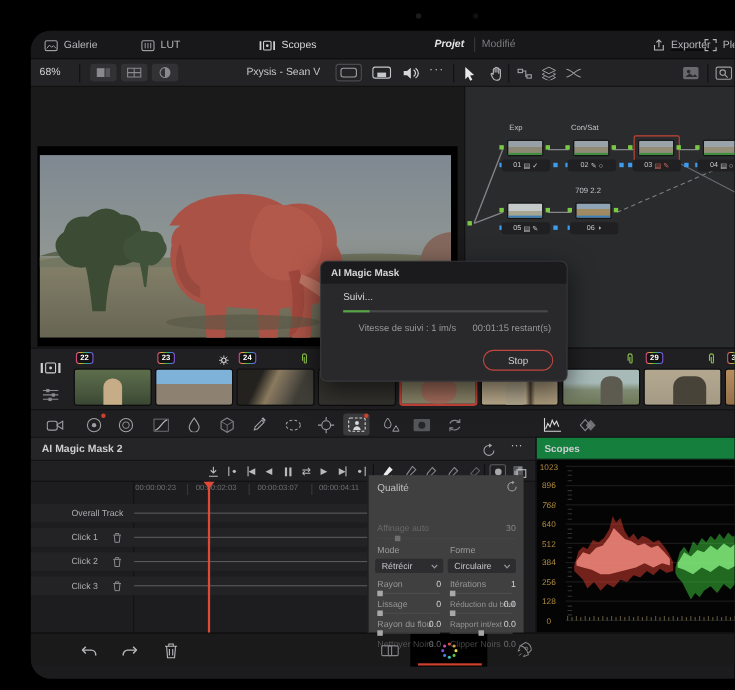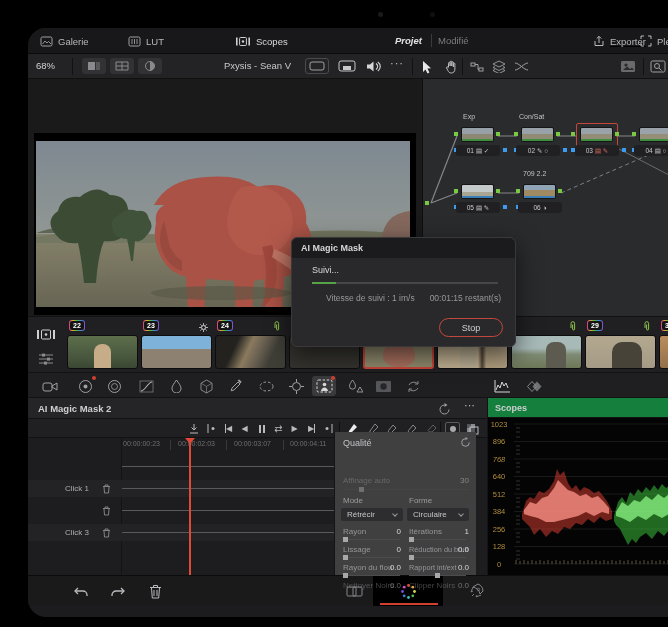--- a/index.html
+++ b/index.html
@@ -659,32 +659,38 @@
 
       <span class="ruler-lbl" style="left:95px;">00:00:00:23</span>
       <span class="ruler-lbl" style="left:150px;">00:00:02:03</span>
       <span class="ruler-lbl" style="left:206px;">00:00:03:07</span>
       <span class="ruler-lbl" style="left:262px;">00:00:04:11</span>
       <span class="abs" style="left:93px;top:40px;width:1px;height:137px;background:#131315;"></span>
       <span class="abs" style="left:142px;top:42px;width:1px;height:10px;background:#38383b;"></span>
       <span class="abs" style="left:198px;top:42px;width:1px;height:10px;background:#38383b;"></span>
       <span class="abs" style="left:255px;top:42px;width:1px;height:10px;background:#38383b;"></span>
 
+      <div class="rowlbl" style="left:0;top:60px;width:311px;padding-left:37px;">
+          <span>Overall Track</span>
+        </div>
       <div class="lane-line" style="left:94px;top:68px;width:214px;"></div>
 
       <div class="rowlbl" style="left:0;top:82px;width:311px;padding-left:37px;">
           <span>Click 1</span>
         </div>
       <div class="abs ico" style="left:73px;top:85px;width:11px;height:11px;">
         <svg width="9" height="10" viewBox="0 0 9 10">
             <path d="M1 2.5h7M3 2V1h3v1M2 3l.5 6h4L7 3" fill="none" stroke="#9a9a9e" stroke-width=".8"></path>
           </svg>
       </div>
       <div class="lane-line" style="left:94px;top:90px;width:214px;"></div>
 
+      <div class="rowlbl" style="left:0;top:104px;width:311px;padding-left:37px;">
+          <span>Click 2</span>
+        </div>
       <div class="abs ico" style="left:73px;top:107px;width:11px;height:11px;">
         <svg width="9" height="10" viewBox="0 0 9 10">
             <path d="M1 2.5h7M3 2V1h3v1M2 3l.5 6h4L7 3" fill="none" stroke="#9a9a9e" stroke-width=".8"></path>
           </svg>
       </div>
       <div class="lane-line" style="left:94px;top:112px;width:214px;"></div>
 
       <div class="rowlbl" style="left:0;top:126px;width:311px;padding-left:37px;">
           <span>Click 3</span>
         </div>

